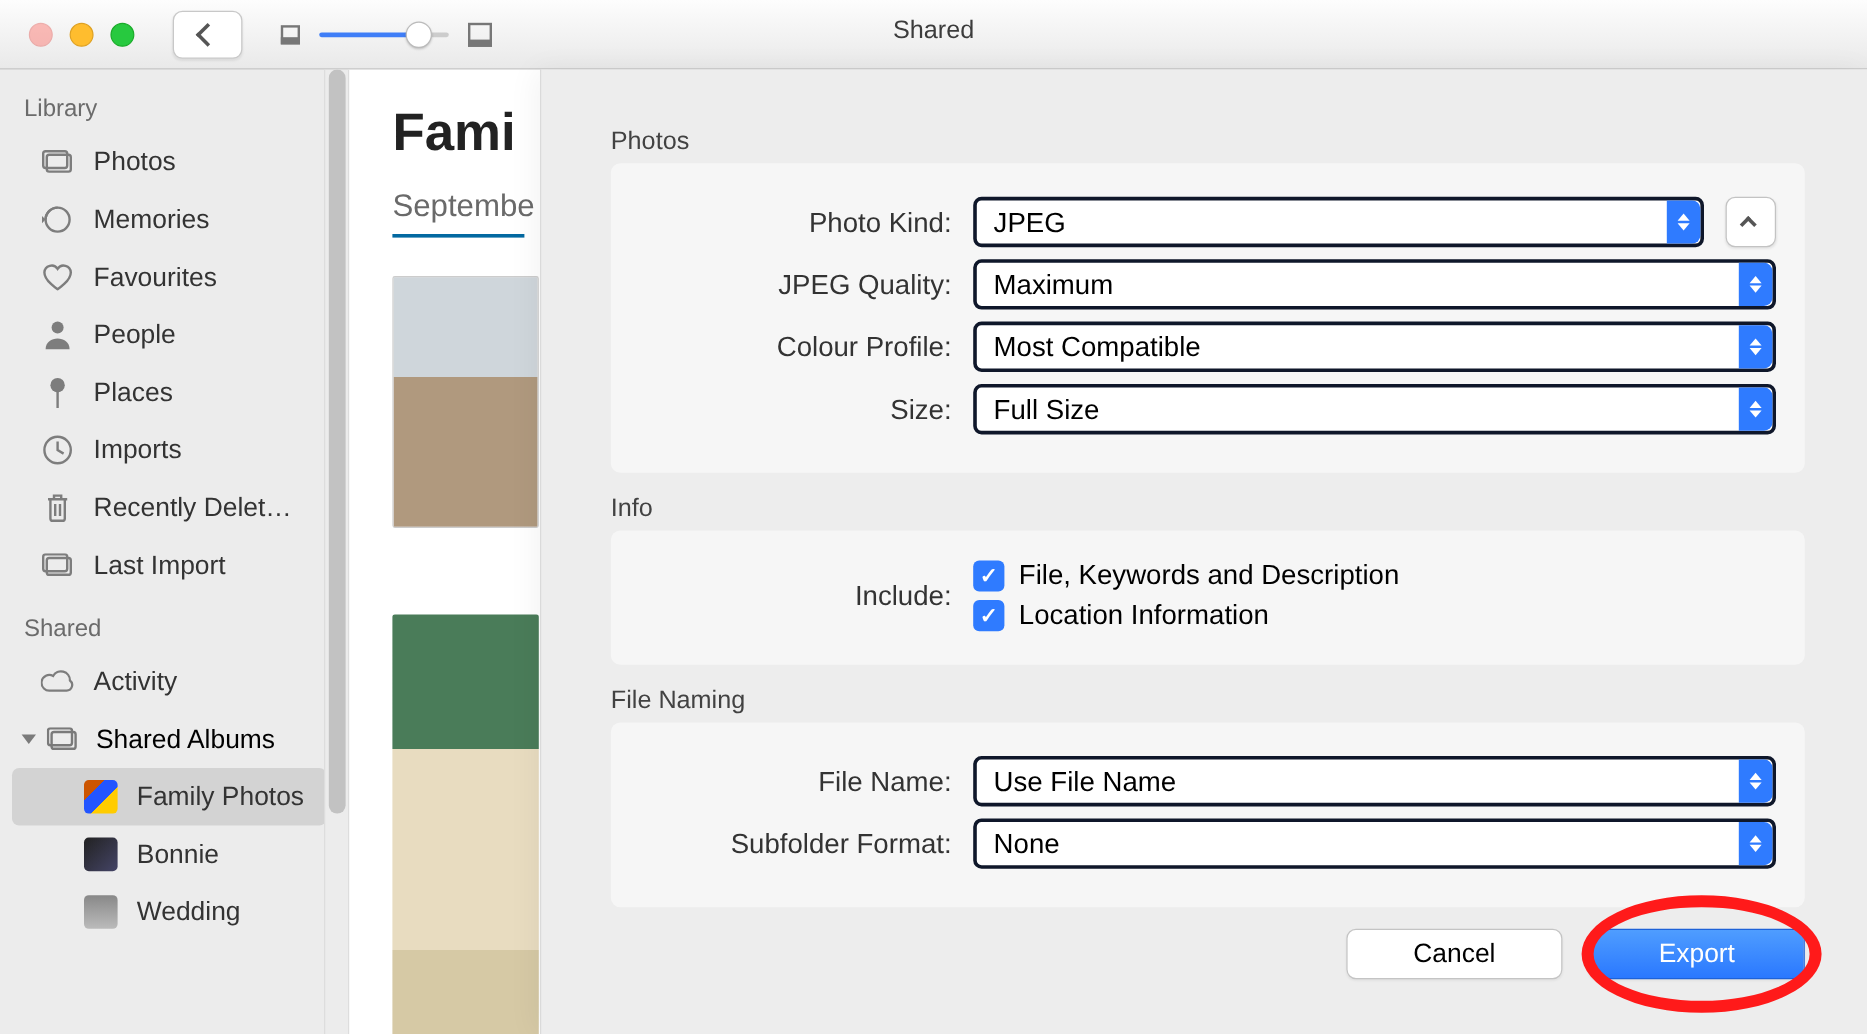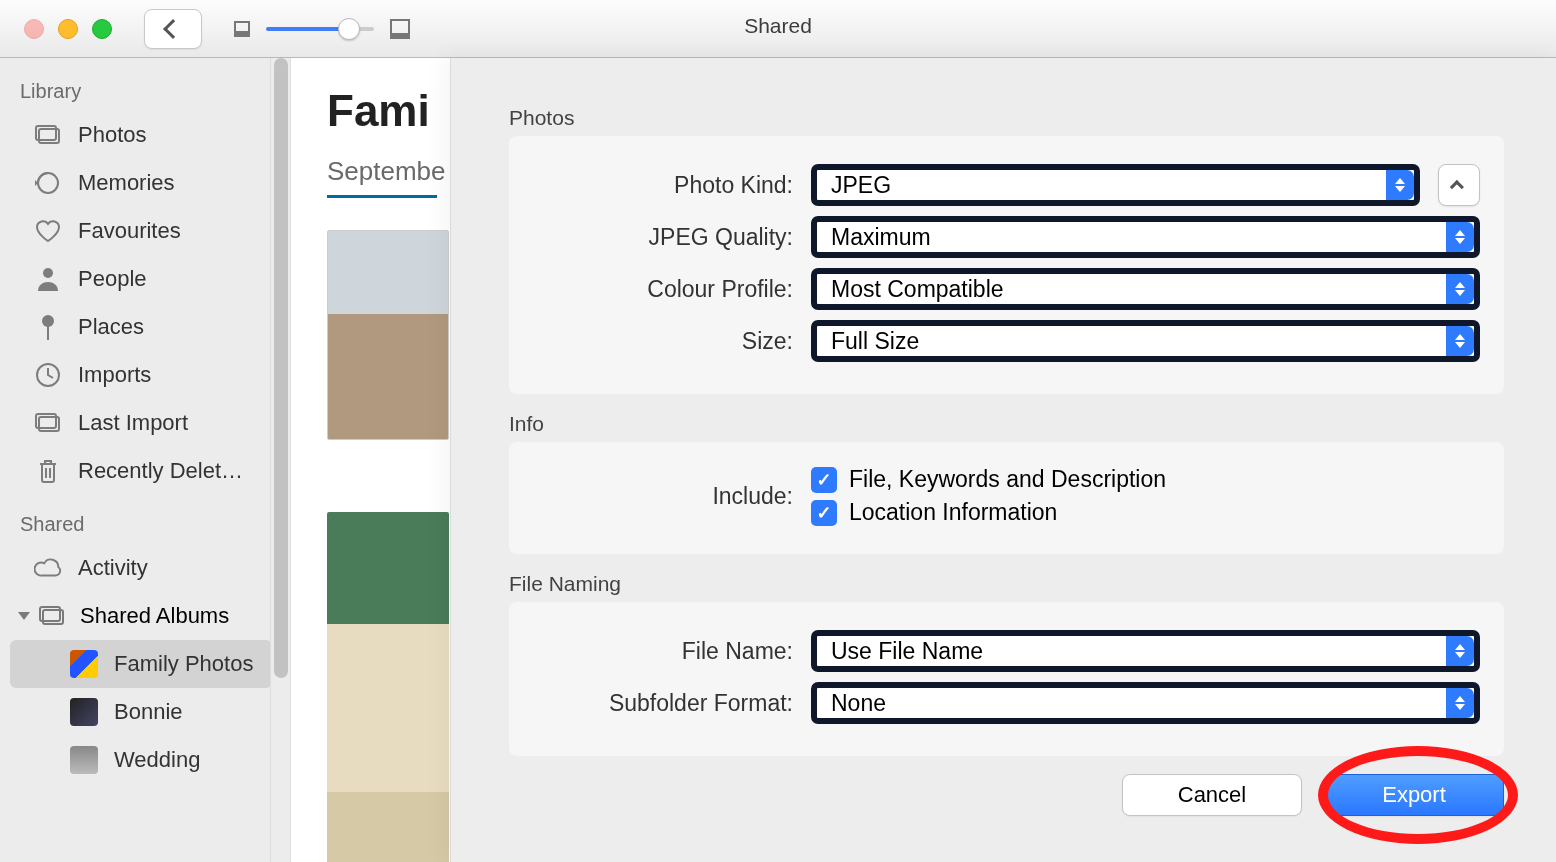--- a/index.html
+++ b/index.html
@@ -206,21 +206,21 @@
   .form-label {
     width: 260px;
     text-align: right;
     font-size: 23px;
     color:#333;
   }
   .select {
     flex:1;
     height:42px;
     background:#fff;
-    border:6px solid #0f172a;
+    border:3px solid #0f172a;
     border-radius:7px;
     display:flex; align-items:center;
     padding-left:14px;
     font-size: 23px;
     position:relative;
   }
   .select .arrows {
     position:absolute; right:0; top:0; bottom:0;
     width:28px;
     background:#2f7bff;
@@ -366,36 +366,36 @@
         <svg width="26" height="26" viewBox="0 0 26 26">
             <circle cx="13" cy="13" r="11" fill="none" stroke="currentColor" stroke-width="2"></circle>
             <path d="M13 6v7l5 3" fill="none" stroke="currentColor" stroke-width="2"></path>
           </svg>
       </span>
       <span>Imports</span>
     </div>
 
     <div class="sb-item">
       <span class="sb-icon">
+        <svg width="22" height="26" viewBox="0 0 22 26">
+            <path d="M3 6h16M5 6v16a2 2 0 0 0 2 2h8a2 2 0 0 0 2-2V6M8 6V3h6v3" fill="none" stroke="currentColor" stroke-width="2"></path>
+            <path d="M9 10v10M13 10v10" stroke="currentColor" stroke-width="2"></path>
+          </svg>
+      </span>
+      <span>Recently Delet…</span>
+    </div>
+
+    <div class="sb-item">
+      <span class="sb-icon">
         <svg width="26" height="20" viewBox="0 0 26 20">
             <rect x="4" y="4" width="20" height="14" rx="2" fill="none" stroke="currentColor" stroke-width="2"></rect>
             <rect x="1" y="1" width="20" height="14" rx="2" fill="none" stroke="currentColor" stroke-width="2"></rect>
           </svg>
       </span>
       <span>Last Import</span>
-    </div>
-
-    <div class="sb-item">
-      <span class="sb-icon">
-        <svg width="22" height="26" viewBox="0 0 22 26">
-            <path d="M3 6h16M5 6v16a2 2 0 0 0 2 2h8a2 2 0 0 0 2-2V6M8 6V3h6v3" fill="none" stroke="currentColor" stroke-width="2"></path>
-            <path d="M9 10v10M13 10v10" stroke="currentColor" stroke-width="2"></path>
-          </svg>
-      </span>
-      <span>Recently Delet…</span>
     </div>
 
     <div class="sb-section" style="margin-top:18px">Shared</div>
 
     <div class="sb-item">
       <span class="sb-icon">
         <svg width="30" height="20" viewBox="0 0 30 20">
             <path d="M9 18a7 7 0 1 1 2-13 8 8 0 0 1 15 4 5 5 0 0 1-3 9H9z" fill="none" stroke="currentColor" stroke-width="2"></path>
           </svg>
       </span>

